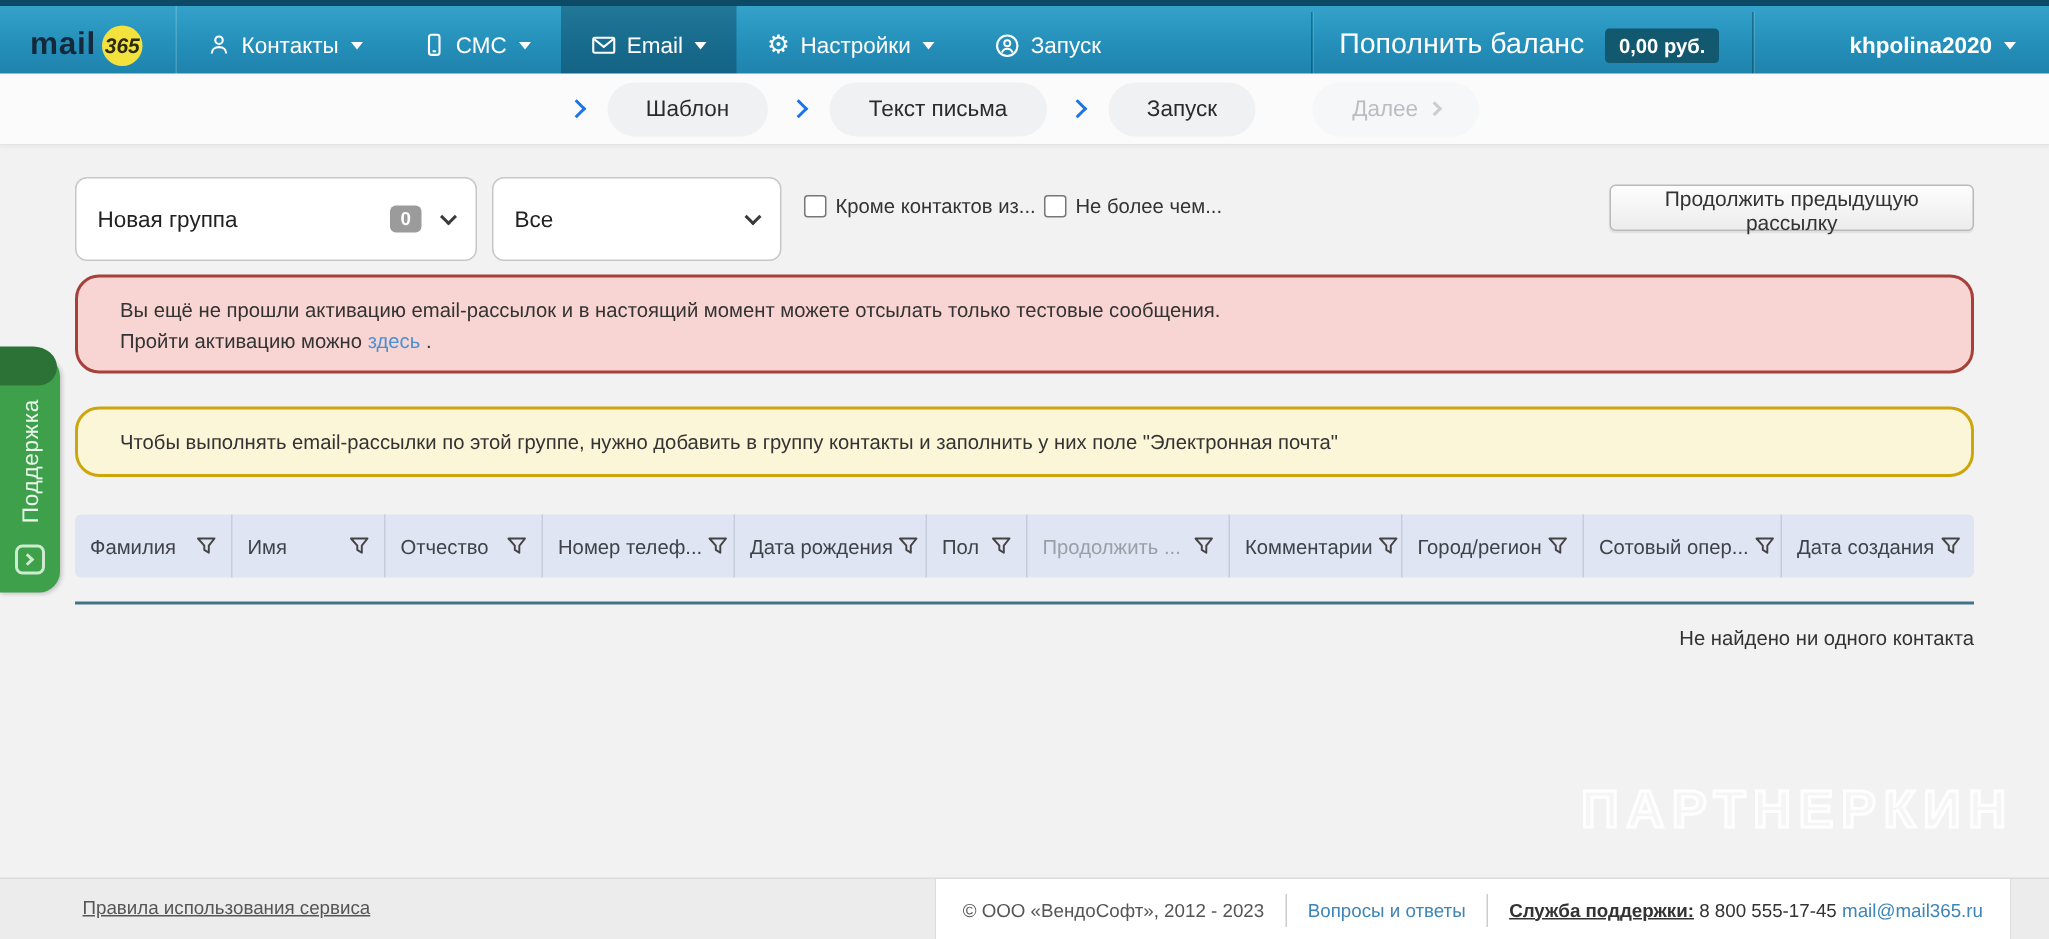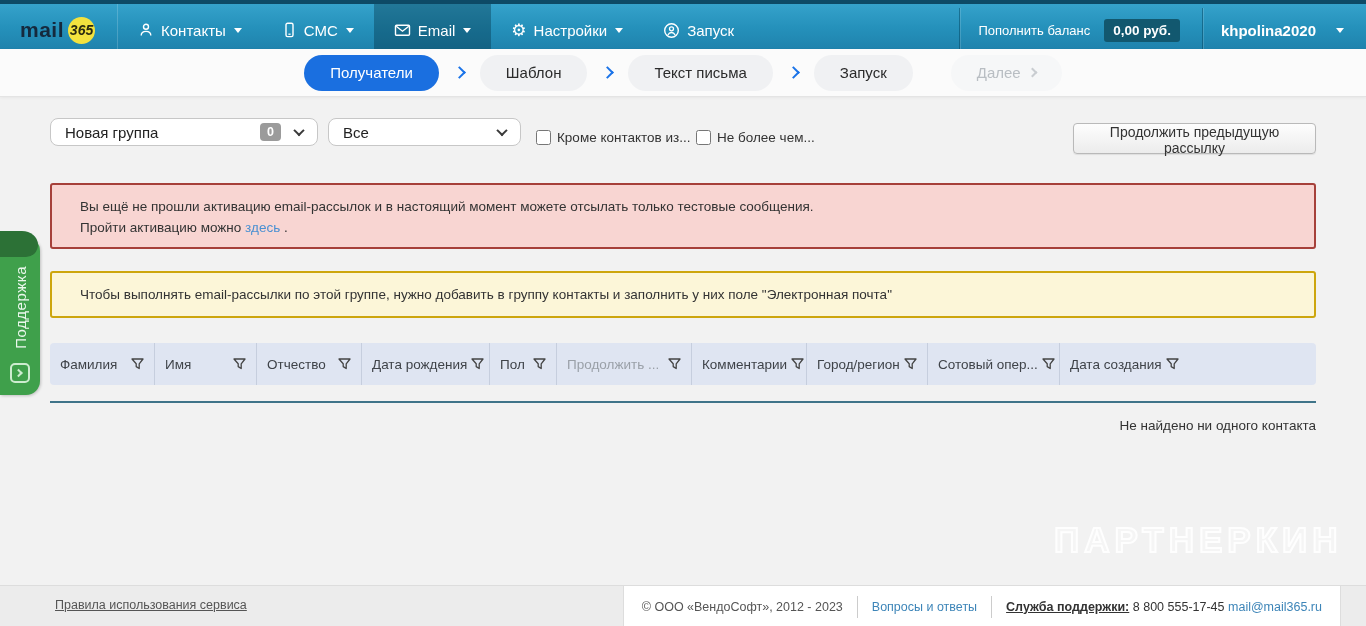--- a/index.html
+++ b/index.html
@@ -14,52 +14,52 @@
   .logo-text { font-size:21px; font-weight:bold; color:#15293d; letter-spacing:0.5px; }
   .logo-badge { width:27px; height:27px; border-radius:50%; background:#f3e23e; color:#2b2b10;
     font-size:14px; font-weight:bold; font-style:italic; display:flex; align-items:center; justify-content:center; }
   .nav-items { display:flex; align-items:stretch; }
   .nav-item { display:flex; align-items:center; gap:7px; padding:0 20px; font-size:15px; cursor:pointer; color:#fff; }
   .nav-item.active { background:rgba(0,40,58,0.35); }
   .caret { width:0; height:0; border-left:4px solid transparent; border-right:4px solid transparent; border-top:5px solid #fff; margin-left:1px; }
   .gear-glyph { font-size:17px; line-height:1; font-family:"DejaVu Sans",sans-serif; }
   .nav-right { margin-left:auto; display:flex; align-items:center; }
   .nav-sep { width:1px; height:45px; background:rgba(0,60,85,0.45); box-shadow:1px 0 0 rgba(255,255,255,0.15); }
-  .balance-link { font-size:13px; padding:0 14px 0 18px; cursor:pointer; }
+  .balance-link { font-size:19px; padding:0 14px 0 18px; cursor:pointer; }
   .balance-badge { background:#12586f; border-radius:3px; padding:4px 9px; font-size:13.5px; font-weight:bold; margin-right:22px; cursor:pointer; }
-  .user-menu { display:flex; align-items:center; gap:19px; padding:0 22px 0 18px; font-size:15px; font-weight:bold; cursor:pointer; }
+  .user-menu { display:flex; align-items:center; gap:7px; padding:0 22px 0 18px; font-size:15px; font-weight:bold; cursor:pointer;margin-left:46px; }
 
   
   .wizard-strip { position:absolute; top:49px; left:0; width:1366px; height:48px; background:#fbfbfb;
     border-bottom:1px solid #e4e4e4; box-shadow:0 1px 3px rgba(0,0,0,0.05);
     display:flex; align-items:center; justify-content:center; gap:16px; }
   .step-pill { height:36px; border-radius:18px; padding:0 26px; display:flex; align-items:center;
     font-size:15px; background:#f0f1f3; color:#2b2b2b; cursor:pointer; white-space:nowrap; }
   .step-pill.active { background:#1a6fe0; color:#fff; }
   .step-pill.disabled { background:#f6f7f8; color:#b9bec3; cursor:default; gap:8px; }
   .chev { width:9px; height:9px; border-top:2.5px solid #1a73e8; border-right:2.5px solid #1a73e8;
     transform:rotate(45deg); flex:0 0 auto; }
   .chev.gray { border-color:#c9cdd1; width:7px; height:7px; border-width:2px; }
 
   
-  .select-box { position:absolute; height:28px; background:#fff; border:1px solid #c7c7c7; border-radius:8px;
+  .select-box { position:absolute; height:56px; background:#fff; border:1px solid #c7c7c7; border-radius:8px;
     display:flex; align-items:center; padding:0 14px; font-size:15px; color:#222; cursor:pointer; }
   .select-box .spacer { flex:1; }
   .count-badge { background:#9b9b9b; color:#fff; font-size:12.5px; font-weight:bold; border-radius:4px;
     padding:2px 7px; margin-right:14px; }
   .dd-chev { width:8px; height:8px; border-right:2px solid #3a3a3a; border-bottom:2px solid #3a3a3a;
     transform:rotate(45deg) translate(-1px,-1px); }
   .checkbox-wrap { position:absolute; display:flex; align-items:center; gap:6px; font-size:13.5px; color:#333; cursor:pointer; }
   .checkbox-wrap input { width:15px; height:15px; accent-color:#fff; cursor:pointer; }
   .btn-secondary { position:absolute; height:31px; padding:0 16px; font-size:14px; color:#333;
     background:linear-gradient(180deg,#fdfdfd,#ececec); border:1px solid #b9b9b9; border-radius:4px;
     box-shadow:0 1px 1px rgba(0,0,0,0.08); cursor:pointer; font-family:inherit; }
 
   
-  .alert { position:absolute; left:50px; width:1266px; border-radius:3px; font-size:13.5px; color:#333; padding:11px 28px; line-height:21px; }
+  .alert { position:absolute; left:50px; width:1266px; border-radius:16px; font-size:13.5px; color:#333; padding:11px 28px; line-height:21px; }
   .alert-danger { top:183px; height:66px; background:#f8d5d2; border:2px solid #a6403a; }
   .alert-warning { top:271px; height:47px; background:#fcf6d8; border:2px solid #cda60d; display:flex; align-items:center; }
   .alert-link { color:#4a90d2; cursor:pointer; }
 
   
   .table-header { position:absolute; top:343px; left:50px; width:1266px; height:42px; background:#dfe5f2;
     border-radius:4px; display:flex; align-items:stretch; }
   .th-cell { display:flex; align-items:center; justify-content:space-between; padding:0 10px;
     font-size:13.5px; color:#3f4349; border-right:1px solid #c6cede; cursor:pointer; overflow:hidden; white-space:nowrap; }
   .th-cell:last-child { border-right:none; }
@@ -148,21 +148,20 @@
     <span class="balance-badge">0,00 руб.</span>
     <div class="nav-sep"></div>
     <div class="user-menu">
       <span>khpolina2020</span>
       <span class="caret"></span>
     </div>
   </div>
 </div>
 
 <div class="wizard-strip">
-  <div class="step-pill active">Получатели</div>
   <span class="chev"></span>
   <div class="step-pill">Шаблон</div>
   <span class="chev"></span>
   <div class="step-pill">Текст письма</div>
   <span class="chev"></span>
   <div class="step-pill">Запуск</div>
   <div class="step-pill disabled" style="margin-left:22px;">
     <span>Далее</span>
     <span class="chev gray"></span>
   </div>
@@ -209,20 +208,26 @@
       </svg>
   </div>
   <div class="th-cell" style="width:102px;">
     <span>Имя</span>
     <svg class="funnel-icon" width="13" height="12" viewBox="0 0 13 12">
         <path d="M1 1h11L8.2 5.8V10.5l-3-1.9V5.8z" fill="none" stroke="#444" stroke-width="1.3" stroke-linejoin="round"></path>
       </svg>
   </div>
   <div class="th-cell" style="width:105px;">
     <span>Отчество</span>
+    <svg class="funnel-icon" width="13" height="12" viewBox="0 0 13 12">
+        <path d="M1 1h11L8.2 5.8V10.5l-3-1.9V5.8z" fill="none" stroke="#444" stroke-width="1.3" stroke-linejoin="round"></path>
+      </svg>
+  </div>
+  <div class="th-cell" style="width:128px;">
+    <span>Номер телеф...</span>
     <svg class="funnel-icon" width="13" height="12" viewBox="0 0 13 12">
         <path d="M1 1h11L8.2 5.8V10.5l-3-1.9V5.8z" fill="none" stroke="#444" stroke-width="1.3" stroke-linejoin="round"></path>
       </svg>
   </div>
   <div class="th-cell" style="width:128px;">
     <span>Дата рождения</span>
     <svg class="funnel-icon" width="13" height="12" viewBox="0 0 13 12">
         <path d="M1 1h11L8.2 5.8V10.5l-3-1.9V5.8z" fill="none" stroke="#444" stroke-width="1.3" stroke-linejoin="round"></path>
       </svg>
   </div>

